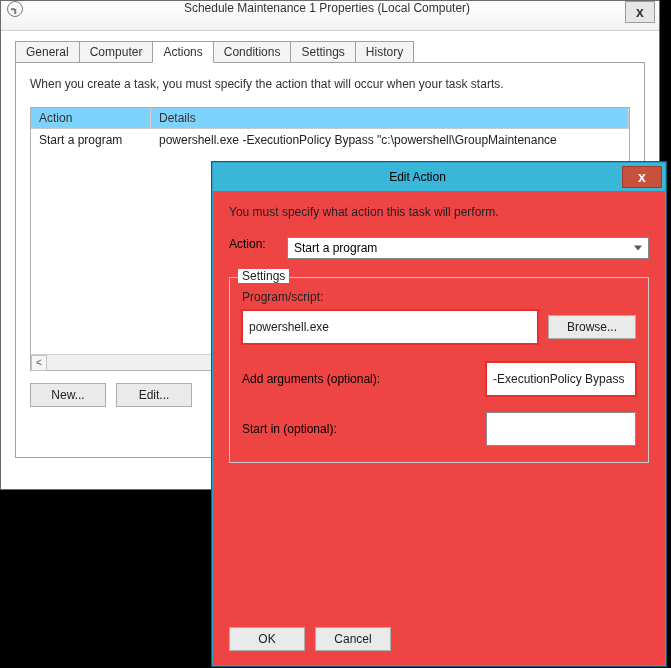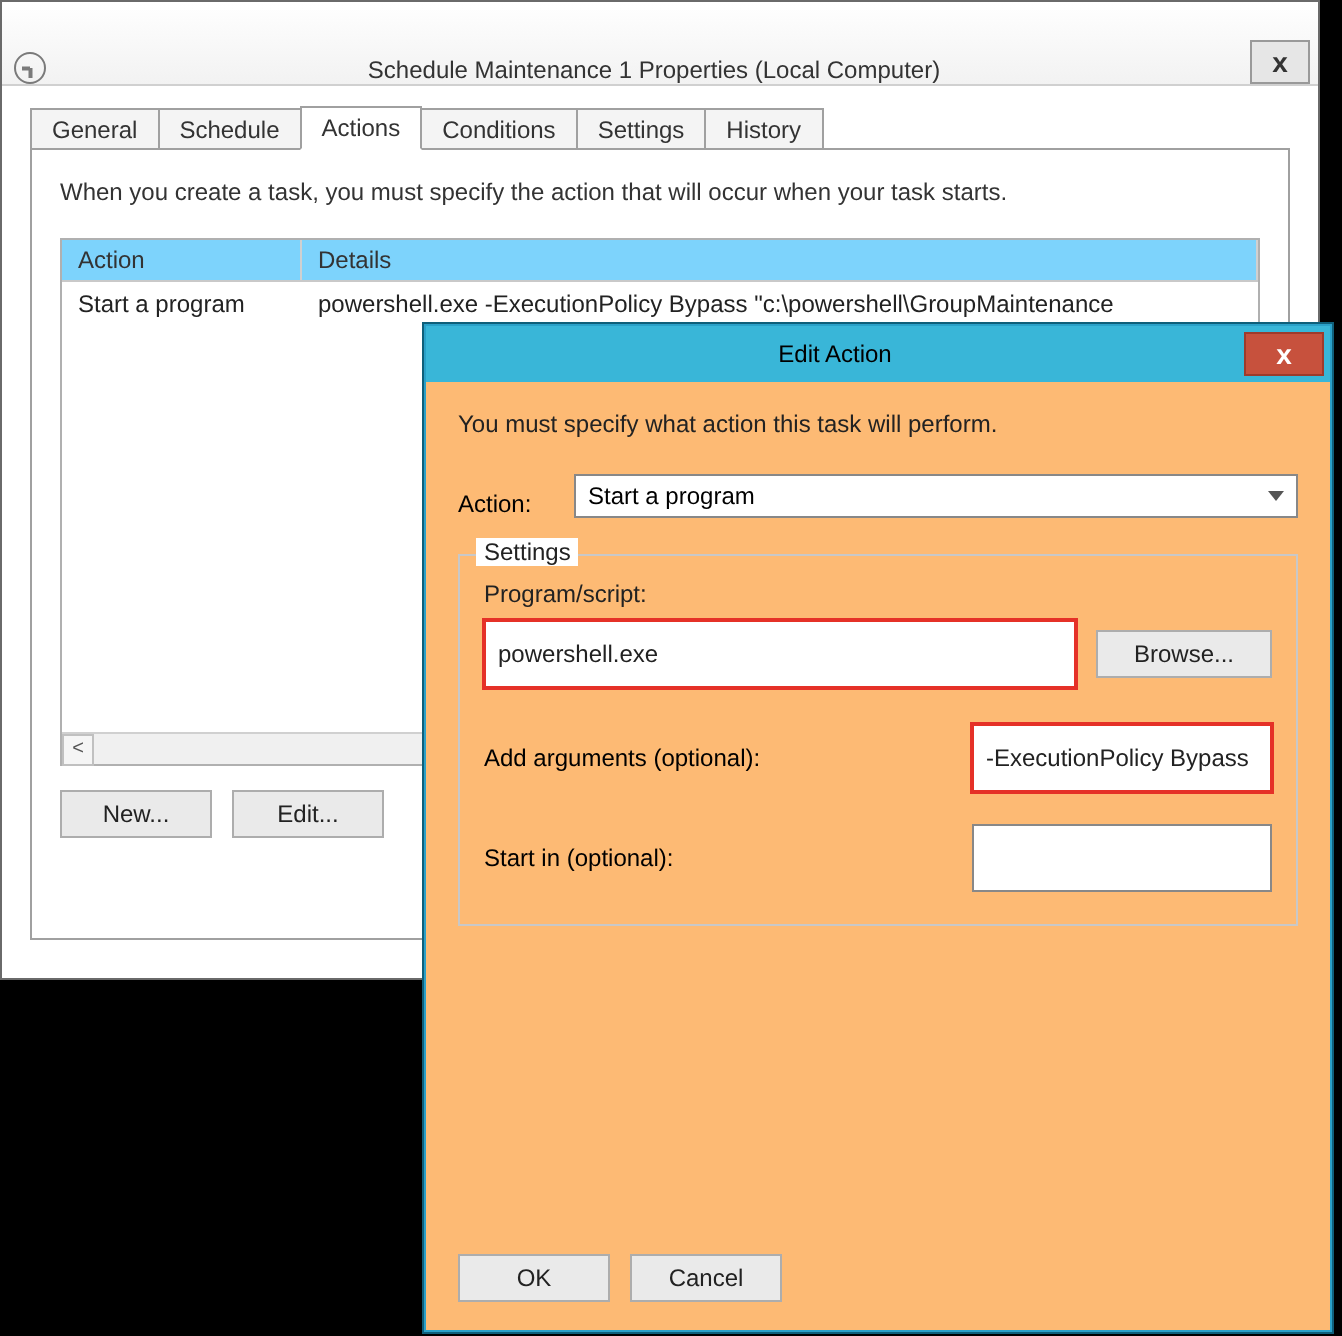--- a/index.html
+++ b/index.html
@@ -1,51 +1,51 @@
 <!DOCTYPE html>
 <html><head>
 <meta charset="utf-8">
 <style>
   * { box-sizing: border-box; font-family: "Segoe UI", Tahoma, sans-serif; font-size: 12px; }
   body { margin: 0; background: #000; width: 671px; height: 668px; overflow: hidden; position: relative; }
   .props-window { position: absolute; top: 0; left: 0; width: 660px; height: 490px; background: #fff; border: 1px solid #6a6a6a; }
-  .titlebar { height: 42px; background: linear-gradient(#fff,#f2f2f2); display: flex; align-items: flex-end; border-bottom: 1px solid #d0d0d0; }
+  .titlebar { height: 30px; background: linear-gradient(#fff,#f2f2f2); display: flex; align-items: flex-start; border-bottom: 1px solid #d0d0d0; }
   .title-icon { width: 16px; height: 16px; margin: 0 6px; border: 1.5px solid #7a7a7a; border-radius: 50%; position: relative; display: inline-block; }
   .title-icon::after { content:""; position:absolute; width:1.5px; height:5px; background:#7a7a7a; left:50%; top:50%; transform-origin:top; transform:translateX(-50%) rotate(0deg); }
   .title-icon::before{ content:""; position:absolute; width:1.5px; height:4px; background:#7a7a7a; left:50%; top:50%; transform-origin:top; transform:translateX(-50%) rotate(90deg);}
   .title-text { flex: 1; text-align: center; color: #333; }
   .title-close { width: 30px; height: 22px; margin-right: 4px; border: 1px solid #999; background: #e6e6e6; display: flex; align-items: center; justify-content: center; font-size: 14px; font-weight: bold; color: #333; cursor: pointer; }
   .props-body { padding: 10px 14px; }
-  .tabstrip { display: flex; align-items: center; height: 22px; margin-bottom: -1px; }
+  .tabstrip { display: flex; align-items: flex-start; height: 22px; margin-bottom: -1px; }
   .tab { padding: 3px 10px; border: 1px solid #a0a0a0; border-bottom: none; background: #f4f4f4; color: #333; margin-right: -1px; cursor: pointer; }
   .tab.active { background: #fff; border-bottom: 1px solid #fff; position: relative; z-index: 2; }
   .tabpanel { border: 1px solid #a0a0a0; background: #fff; padding: 14px; height: 396px; position: relative; }
   .intro { color: #333; margin-bottom: 16px; }
   .table { border: 1px solid #b0b0b0; height: 264px; position: relative; }
   .table-head { display: flex; background: #7dd3fc; border-bottom: 1px solid #c9c9c9; }
   .th { padding: 3px 8px; border-right: 1px solid #d0d0d0; color: #333; }
   .th.act { width: 120px; }
   .th.det { flex: 1; }
   .table-row { display: flex; }
   .td { padding: 4px 8px; color: #222; }
   .td.act { width: 120px; }
   .td.det { flex: 1; white-space: nowrap; overflow: hidden; }
   .hscroll { position: absolute; bottom: 0; left: 0; right: 0; height: 16px; border-top: 1px solid #d0d0d0; background: #f0f0f0; display: flex; align-items: center; }
   .hscroll .arrow { width: 16px; height: 16px; border: 1px solid #c0c0c0; background: #f5f5f5; display:flex; align-items:center; justify-content:center; color:#555; font-size:10px; cursor:pointer; }
   .hscroll .track { flex:1; height:16px; }
   .btnrow { display: flex; gap: 10px; margin-top: 12px; }
   .btn { min-width: 76px; height: 24px; border: 1px solid #adadad; background: #eaeaea; color: #222; cursor: pointer; display:flex; align-items:center; justify-content:center; padding: 0 10px; }
   
-  .dialog { position: absolute; left: 212px; top: 162px; width: 454px; height: 504px; border: 1px solid #2aa0c8; background: #fdba74; box-shadow: 0 0 0 1px #0f5f7a; }
+  .dialog { position: absolute; left: 212px; top: 162px; width: 454px; height: 504px; border: 1px solid #2aa0c8; background: #ef4444; box-shadow: 0 0 0 1px #0f5f7a; }
   .dialog .dlg-title { height: 28px; background: #39b6d8; display:flex; align-items:center; }
   .dlg-title-text { flex:1; text-align:center; color:#000; }
   .dlg-close { width: 40px; height: 22px; margin: 3px 3px 3px 0; background: #c7513d; color:#fff; border: 1px solid #9e3b2c; display:flex; align-items:center; justify-content:center; font-size:14px; font-weight:bold; cursor:pointer; }
   .dlg-body { padding: 14px 16px; display:flex; flex-direction:column; height:calc(100% - 28px); }
   .dlg-intro { margin-bottom: 18px; color:#222; }
-  .action-row { display:flex; align-items:flex-end; gap: 8px; margin-bottom: 12px; }
+  .action-row { display:flex; align-items:flex-start; gap: 8px; margin-bottom: 12px; }
   .action-label { width: 50px; }
   .select { flex:1; height: 22px; border: 1px solid #888; background: #fff; padding: 0 18px 0 6px; display:flex; align-items:center; position:relative; cursor:pointer; }
   .select::after { content:""; position:absolute; right:6px; top:50%; width:0; height:0; border-left:4px solid transparent; border-right:4px solid transparent; border-top:5px solid #555; transform:translateY(-50%); }
   .fieldset { border: 1px solid #c8c8c8; padding: 12px 12px 16px 12px; position: relative; margin-top: 6px; }
   .fs-legend { position:absolute; top:-9px; left:8px; background:#fff; padding: 0 4px; color:#222; }
   .fld-label { margin-bottom: 6px; color:#222; }
   .input { height: 22px; border: 1px solid #888; background:#fff; padding: 16px 6px; display:flex; align-items:center; color:#222; }
   .row { display:flex; align-items:center; gap:10px; }
   .highlight { outline: 2px solid #e53127; outline-offset: -1px; }
   .browse { width: 88px; }
@@ -60,21 +60,21 @@
 
 <div class="props-window">
   <div class="titlebar">
     <span class="title-icon"></span>
     <span class="title-text">Schedule Maintenance 1 Properties (Local Computer)</span>
     <div class="title-close">x</div>
   </div>
   <div class="props-body">
     <div class="tabstrip">
       <div class="tab">General</div>
-      <div class="tab">Schedule</div>
+      <div class="tab">Computer</div>
       <div class="tab active">Actions</div>
       <div class="tab">Conditions</div>
       <div class="tab">Settings</div>
       <div class="tab">History</div>
     </div>
     <div class="tabpanel">
       <div class="intro">When you create a task, you must specify the action that will occur when your task starts.</div>
       <div class="table">
         <div class="table-head">
           <div class="th act">Action</div>

